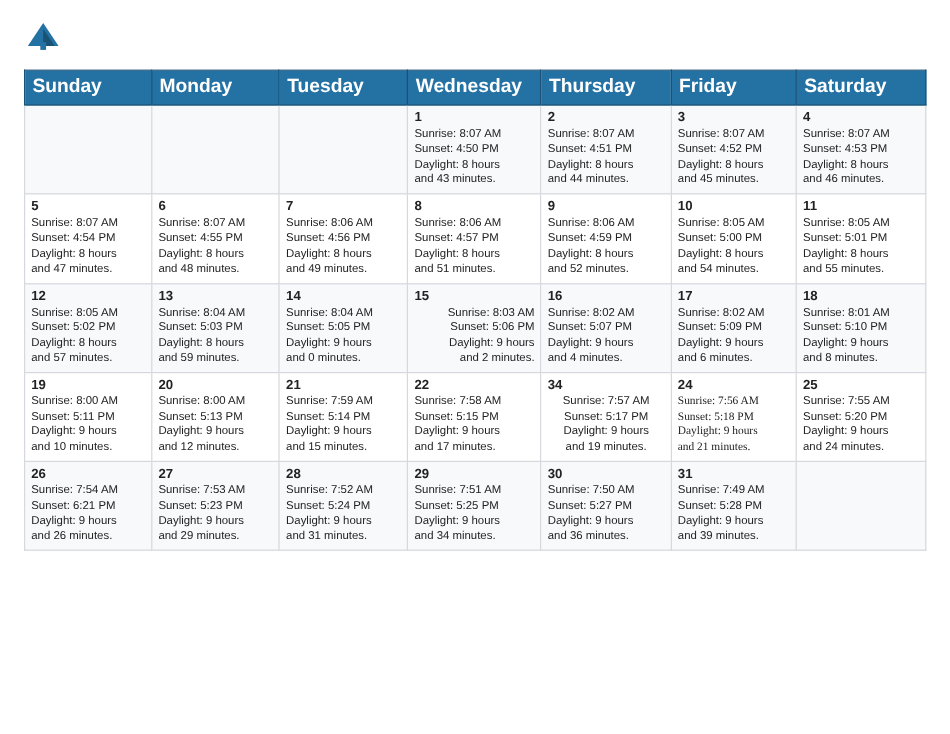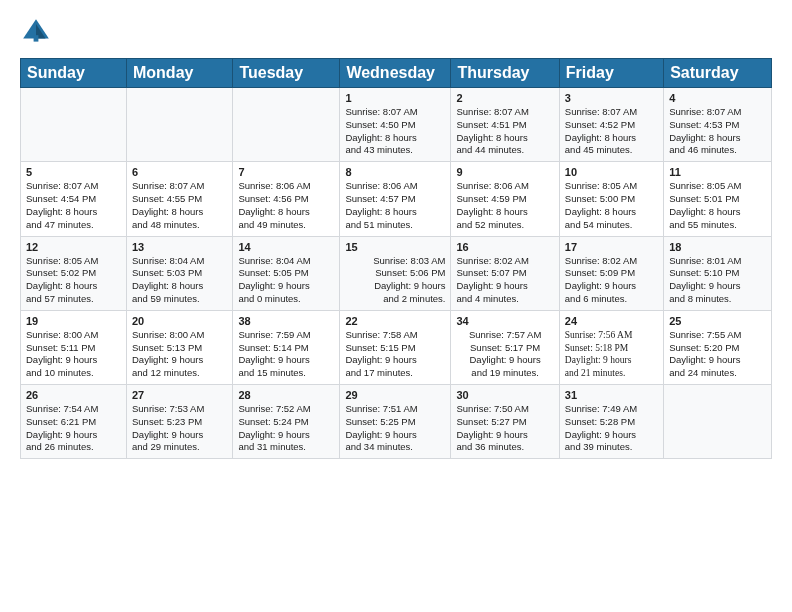--- a/index.html
+++ b/index.html
@@ -281,21 +281,21 @@
 and 10 minutes.</div>
           </td>
           <td>
             <span class="day-number">20</span>
             <div class="day-info" style="white-space: pre-line;">Sunrise: 8:00 AM
 Sunset: 5:13 PM
 Daylight: 9 hours
 and 12 minutes.</div>
           </td>
           <td>
-            <span class="day-number">38</span>
+            <span class="day-number">21</span>
             <div class="day-info" style="white-space: pre-line;">Sunrise: 7:59 AM
 Sunset: 5:14 PM
 Daylight: 9 hours
 and 15 minutes.</div>
           </td>
           <td>
             <span class="day-number">22</span>
             <div class="day-info" style="white-space: pre-line;">Sunrise: 7:58 AM
 Sunset: 5:15 PM
 Daylight: 9 hours

